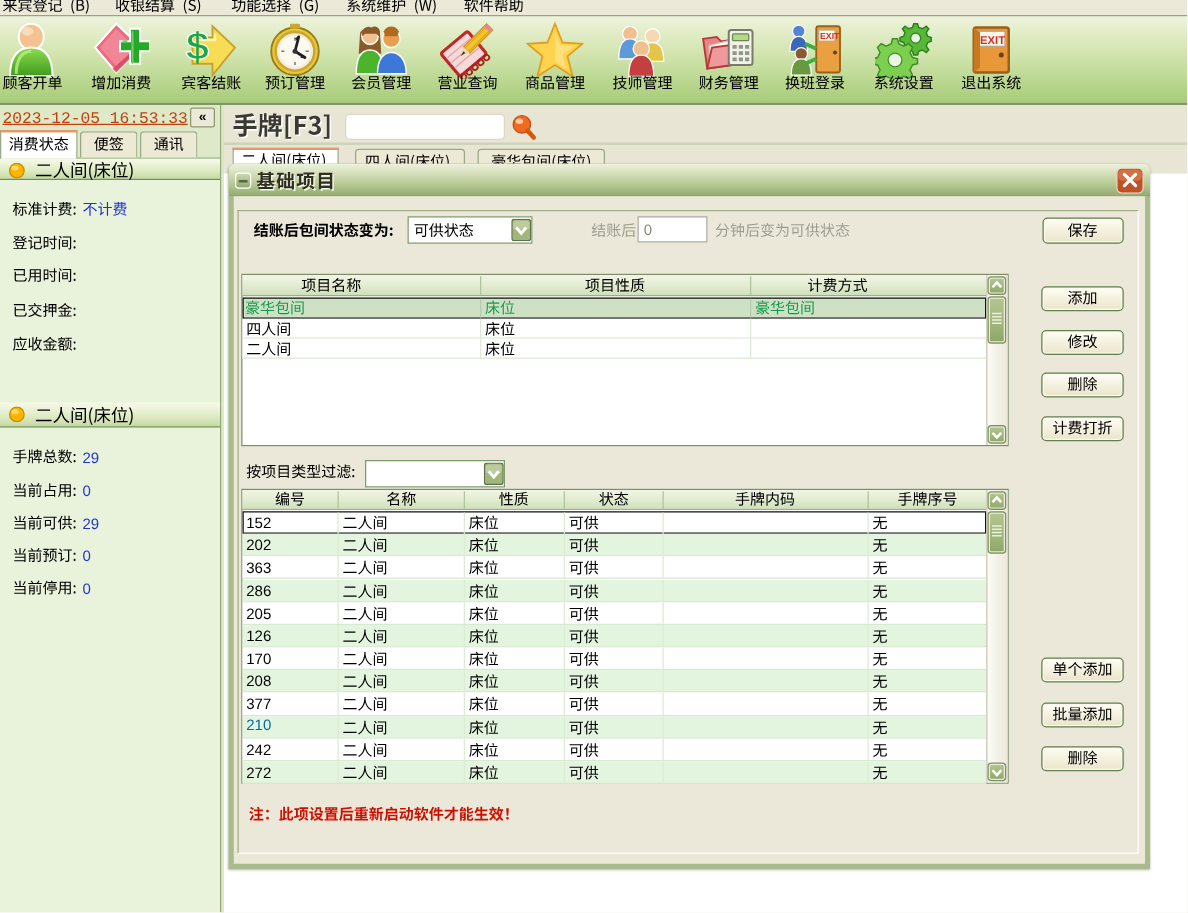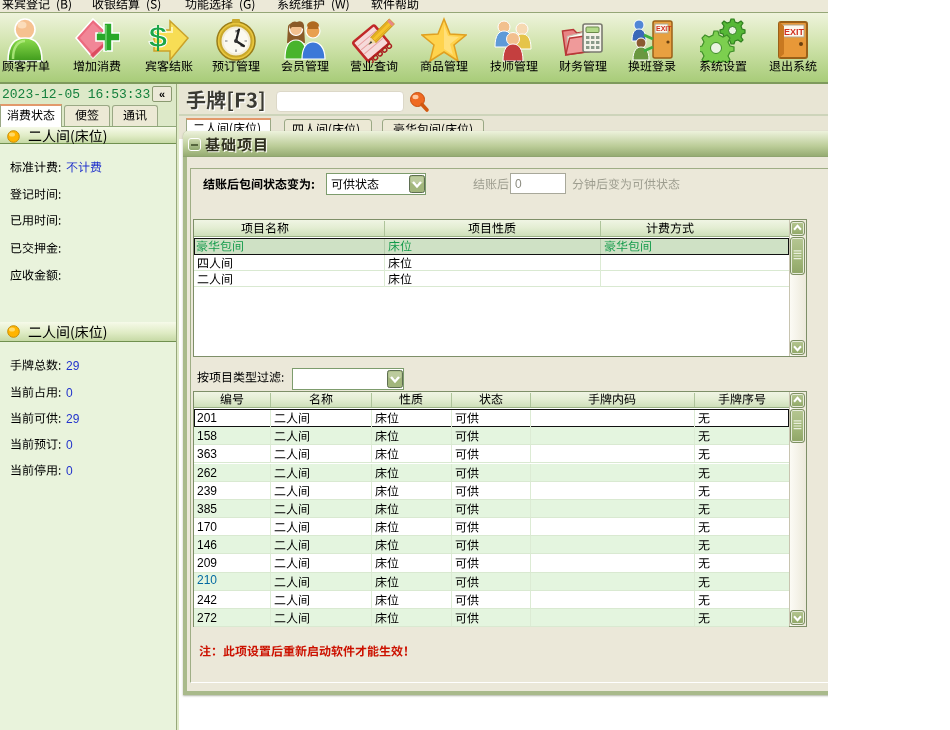--- a/index.html
+++ b/index.html
@@ -1,15 +1,15 @@
 <!DOCTYPE html>
 <html><head><meta charset="utf-8"><title>ui</title><style>
 *{margin:0;padding:0;box-sizing:border-box}
 html,body{width:950px;height:730px;background:#fff;overflow:hidden;font-family:"Liberation Sans",sans-serif}
-#p{position:relative;width:828px;height:730px;overflow:hidden;background:#fff}
+#p{position:relative;width:950px;height:730px;overflow:hidden;background:#fff}
 .a{position:absolute}
 .tx{position:absolute;overflow:visible}
 .btn{position:absolute;background:linear-gradient(#fffef6,#f2eeda 60%,#e9e4cb);border:1px solid #61804d;border-radius:4px;box-shadow:inset 0 0 0 1px #fcfaf0}
 .sbtn{position:absolute;width:15px;background:linear-gradient(#b5c692,#9cb274 70%,#8fa567);border:1px solid #7e9063;border-radius:3px;box-shadow:inset 0 0 0 1px #e7ecdb}
 </style></head><body>
 <div id="p">
     <svg style="position:absolute;width:0;height:0" aria-hidden="true">
       <defs>
         <path id="r6765" d="M189 157C183 142 172 120 164 107L180 102C188 114 200 134 208 151ZM46 150C56 135 66 115 69 102L87 109C83 122 73 142 63 156ZM115 210V180H26V162H115V99H14V81H102C79 50 42 21 8 6C13 3 19 -4 22 -9C55 8 91 38 115 70V-20H135V71C159 38 195 7 228 -10C232 -5 238 2 242 6C208 21 171 50 148 81H236V99H135V162H226V180H135V210Z"></path>
         <path id="r5bbe" d="M80 29C63 17 36 4 13 -5C17 -8 25 -16 28 -20C50 -10 79 6 99 21ZM150 17C173 6 206 -10 222 -20L232 -4C215 5 182 20 159 31ZM106 206C111 200 116 192 119 185H20V132H39V167H211V132H231V185H143C139 192 132 203 126 211ZM16 52V36H234V52H176V88H218V104H73V124C118 127 166 133 201 141L190 156C157 148 102 142 54 138V52ZM73 88H157V52H73Z"></path>
@@ -456,21 +456,21 @@
       <circle cx="31" cy="27" r="2" fill="#6a4010"></circle>
     </svg>
     <svg class="tx" style="left:769.0px;top:60.0px;width:50.0px;height:15.0px" viewBox="0 0 50.0 15.0">
       <g transform="translate(0.0,10.6) scale(0.04800,-0.04800)" fill="#000">
         <use href="#r9000"></use>
         <use href="#r51fa" x="250"></use>
         <use href="#r7cfb" x="500"></use>
         <use href="#r7edf" x="750"></use>
       </g>
     </svg>
-    <div class="a" style="left:2px;top:87px;width:160px;height:15px;font:13px 'Liberation Mono',monospace;color:#15803d;">2023-12-05 16:53:33</div>
+    <div class="a" style="left:2px;top:87px;width:160px;height:15px;font:13px 'Liberation Mono',monospace;color:#c2410c;text-decoration:underline;">2023-12-05 16:53:33</div>
     <div class="a" style="left:152px;top:86px;width:20px;height:16px;background:#ece9d8;border:1px solid #8a9a70;border-radius:2px;font:bold 11px 'Liberation Sans';text-align:center;line-height:14px">«</div>
     <div class="a" style="left:0;top:104px;width:62px;height:23px;background:#fff;border:1px solid #9aa885;border-bottom:none;border-top:2px solid #e2996c;z-index:2"></div>
     <div class="a" style="left:64px;top:105px;width:46px;height:21px;background:#ece9d5;border:1px solid #9aa885;border-bottom:none;border-radius:3px 3px 0 0"></div>
     <div class="a" style="left:112px;top:105px;width:46px;height:21px;background:#ece9d5;border:1px solid #9aa885;border-bottom:none;border-radius:3px 3px 0 0"></div>
     <svg class="tx" style="left:7.0px;top:109.0px;width:50.0px;height:15.0px;z-index:3" viewBox="0 0 50.0 15.0">
       <g transform="translate(0.0,10.6) scale(0.04800,-0.04800)" fill="#000">
         <use href="#r6d88"></use>
         <use href="#r8d39" x="250"></use>
         <use href="#r72b6" x="500"></use>
         <use href="#r6001" x="750"></use>
@@ -961,21 +961,21 @@
         <use href="#r5e8f" x="500"></use>
         <use href="#r53f7" x="750"></use>
       </g>
     </svg>
     <div class="a" style="left:194px;top:409.0px;width:595px;height:18.2px;background:#fff;border:1px solid #111"></div>
     <div class="a" style="left:270px;top:410.0px;width:1px;height:17.2px;background:#dcebd4"></div>
     <div class="a" style="left:371px;top:410.0px;width:1px;height:17.2px;background:#dcebd4"></div>
     <div class="a" style="left:451px;top:410.0px;width:1px;height:17.2px;background:#dcebd4"></div>
     <div class="a" style="left:530px;top:410.0px;width:1px;height:17.2px;background:#dcebd4"></div>
     <div class="a" style="left:694px;top:410.0px;width:1px;height:17.2px;background:#dcebd4"></div>
-    <div class="a" style="left:197px;top:411.0px;font:12px 'Liberation Sans';color:#000">201</div>
+    <div class="a" style="left:197px;top:411.0px;font:12px 'Liberation Sans';color:#000">152</div>
     <svg class="tx" style="left:274.0px;top:412.0px;width:38.0px;height:15.0px" viewBox="0 0 38.0 15.0">
       <g transform="translate(0.0,10.6) scale(0.04800,-0.04800)" fill="#000">
         <use href="#r4e8c"></use>
         <use href="#r4eba" x="250"></use>
         <use href="#r95f4" x="500"></use>
       </g>
     </svg>
     <svg class="tx" style="left:375.0px;top:412.0px;width:26.0px;height:15.0px" viewBox="0 0 26.0 15.0">
       <g transform="translate(0.0,10.6) scale(0.04800,-0.04800)" fill="#000">
         <use href="#r5e8a"></use>
@@ -992,21 +992,21 @@
       <g transform="translate(0.0,10.6) scale(0.04800,-0.04800)" fill="#000">
         <use href="#r65e0"></use>
       </g>
     </svg>
     <div class="a" style="left:194px;top:427.2px;width:595px;height:18.2px;background:#e4f5df;border-bottom:1px solid #d9e9d1"></div>
     <div class="a" style="left:270px;top:427.2px;width:1px;height:17.2px;background:#dcebd4"></div>
     <div class="a" style="left:371px;top:427.2px;width:1px;height:17.2px;background:#dcebd4"></div>
     <div class="a" style="left:451px;top:427.2px;width:1px;height:17.2px;background:#dcebd4"></div>
     <div class="a" style="left:530px;top:427.2px;width:1px;height:17.2px;background:#dcebd4"></div>
     <div class="a" style="left:694px;top:427.2px;width:1px;height:17.2px;background:#dcebd4"></div>
-    <div class="a" style="left:197px;top:429.2px;font:12px 'Liberation Sans';color:#000">158</div>
+    <div class="a" style="left:197px;top:429.2px;font:12px 'Liberation Sans';color:#000">202</div>
     <svg class="tx" style="left:274.0px;top:430.2px;width:38.0px;height:15.0px" viewBox="0 0 38.0 15.0">
       <g transform="translate(0.0,10.6) scale(0.04800,-0.04800)" fill="#000">
         <use href="#r4e8c"></use>
         <use href="#r4eba" x="250"></use>
         <use href="#r95f4" x="500"></use>
       </g>
     </svg>
     <svg class="tx" style="left:375.0px;top:430.2px;width:26.0px;height:15.0px" viewBox="0 0 26.0 15.0">
       <g transform="translate(0.0,10.6) scale(0.04800,-0.04800)" fill="#000">
         <use href="#r5e8a"></use>
@@ -1054,21 +1054,21 @@
       <g transform="translate(0.0,10.6) scale(0.04800,-0.04800)" fill="#000">
         <use href="#r65e0"></use>
       </g>
     </svg>
     <div class="a" style="left:194px;top:463.5px;width:595px;height:18.2px;background:#e4f5df;border-bottom:1px solid #d9e9d1"></div>
     <div class="a" style="left:270px;top:463.5px;width:1px;height:17.2px;background:#dcebd4"></div>
     <div class="a" style="left:371px;top:463.5px;width:1px;height:17.2px;background:#dcebd4"></div>
     <div class="a" style="left:451px;top:463.5px;width:1px;height:17.2px;background:#dcebd4"></div>
     <div class="a" style="left:530px;top:463.5px;width:1px;height:17.2px;background:#dcebd4"></div>
     <div class="a" style="left:694px;top:463.5px;width:1px;height:17.2px;background:#dcebd4"></div>
-    <div class="a" style="left:197px;top:465.5px;font:12px 'Liberation Sans';color:#000">262</div>
+    <div class="a" style="left:197px;top:465.5px;font:12px 'Liberation Sans';color:#000">286</div>
     <svg class="tx" style="left:274.0px;top:466.5px;width:38.0px;height:15.0px" viewBox="0 0 38.0 15.0">
       <g transform="translate(0.0,10.6) scale(0.04800,-0.04800)" fill="#000">
         <use href="#r4e8c"></use>
         <use href="#r4eba" x="250"></use>
         <use href="#r95f4" x="500"></use>
       </g>
     </svg>
     <svg class="tx" style="left:375.0px;top:466.5px;width:26.0px;height:15.0px" viewBox="0 0 26.0 15.0">
       <g transform="translate(0.0,10.6) scale(0.04800,-0.04800)" fill="#000">
         <use href="#r5e8a"></use>
@@ -1085,21 +1085,21 @@
       <g transform="translate(0.0,10.6) scale(0.04800,-0.04800)" fill="#000">
         <use href="#r65e0"></use>
       </g>
     </svg>
     <div class="a" style="left:194px;top:481.7px;width:595px;height:18.2px;background:#fff;border-bottom:1px solid #d9e9d1"></div>
     <div class="a" style="left:270px;top:481.7px;width:1px;height:17.2px;background:#dcebd4"></div>
     <div class="a" style="left:371px;top:481.7px;width:1px;height:17.2px;background:#dcebd4"></div>
     <div class="a" style="left:451px;top:481.7px;width:1px;height:17.2px;background:#dcebd4"></div>
     <div class="a" style="left:530px;top:481.7px;width:1px;height:17.2px;background:#dcebd4"></div>
     <div class="a" style="left:694px;top:481.7px;width:1px;height:17.2px;background:#dcebd4"></div>
-    <div class="a" style="left:197px;top:483.7px;font:12px 'Liberation Sans';color:#000">239</div>
+    <div class="a" style="left:197px;top:483.7px;font:12px 'Liberation Sans';color:#000">205</div>
     <svg class="tx" style="left:274.0px;top:484.7px;width:38.0px;height:15.0px" viewBox="0 0 38.0 15.0">
       <g transform="translate(0.0,10.6) scale(0.04800,-0.04800)" fill="#000">
         <use href="#r4e8c"></use>
         <use href="#r4eba" x="250"></use>
         <use href="#r95f4" x="500"></use>
       </g>
     </svg>
     <svg class="tx" style="left:375.0px;top:484.7px;width:26.0px;height:15.0px" viewBox="0 0 26.0 15.0">
       <g transform="translate(0.0,10.6) scale(0.04800,-0.04800)" fill="#000">
         <use href="#r5e8a"></use>
@@ -1116,21 +1116,21 @@
       <g transform="translate(0.0,10.6) scale(0.04800,-0.04800)" fill="#000">
         <use href="#r65e0"></use>
       </g>
     </svg>
     <div class="a" style="left:194px;top:499.9px;width:595px;height:18.2px;background:#e4f5df;border-bottom:1px solid #d9e9d1"></div>
     <div class="a" style="left:270px;top:499.9px;width:1px;height:17.2px;background:#dcebd4"></div>
     <div class="a" style="left:371px;top:499.9px;width:1px;height:17.2px;background:#dcebd4"></div>
     <div class="a" style="left:451px;top:499.9px;width:1px;height:17.2px;background:#dcebd4"></div>
     <div class="a" style="left:530px;top:499.9px;width:1px;height:17.2px;background:#dcebd4"></div>
     <div class="a" style="left:694px;top:499.9px;width:1px;height:17.2px;background:#dcebd4"></div>
-    <div class="a" style="left:197px;top:501.9px;font:12px 'Liberation Sans';color:#000">385</div>
+    <div class="a" style="left:197px;top:501.9px;font:12px 'Liberation Sans';color:#000">126</div>
     <svg class="tx" style="left:274.0px;top:502.9px;width:38.0px;height:15.0px" viewBox="0 0 38.0 15.0">
       <g transform="translate(0.0,10.6) scale(0.04800,-0.04800)" fill="#000">
         <use href="#r4e8c"></use>
         <use href="#r4eba" x="250"></use>
         <use href="#r95f4" x="500"></use>
       </g>
     </svg>
     <svg class="tx" style="left:375.0px;top:502.9px;width:26.0px;height:15.0px" viewBox="0 0 26.0 15.0">
       <g transform="translate(0.0,10.6) scale(0.04800,-0.04800)" fill="#000">
         <use href="#r5e8a"></use>
@@ -1178,21 +1178,21 @@
       <g transform="translate(0.0,10.6) scale(0.04800,-0.04800)" fill="#000">
         <use href="#r65e0"></use>
       </g>
     </svg>
     <div class="a" style="left:194px;top:536.2px;width:595px;height:18.2px;background:#e4f5df;border-bottom:1px solid #d9e9d1"></div>
     <div class="a" style="left:270px;top:536.2px;width:1px;height:17.2px;background:#dcebd4"></div>
     <div class="a" style="left:371px;top:536.2px;width:1px;height:17.2px;background:#dcebd4"></div>
     <div class="a" style="left:451px;top:536.2px;width:1px;height:17.2px;background:#dcebd4"></div>
     <div class="a" style="left:530px;top:536.2px;width:1px;height:17.2px;background:#dcebd4"></div>
     <div class="a" style="left:694px;top:536.2px;width:1px;height:17.2px;background:#dcebd4"></div>
-    <div class="a" style="left:197px;top:538.2px;font:12px 'Liberation Sans';color:#000">146</div>
+    <div class="a" style="left:197px;top:538.2px;font:12px 'Liberation Sans';color:#000">208</div>
     <svg class="tx" style="left:274.0px;top:539.2px;width:38.0px;height:15.0px" viewBox="0 0 38.0 15.0">
       <g transform="translate(0.0,10.6) scale(0.04800,-0.04800)" fill="#000">
         <use href="#r4e8c"></use>
         <use href="#r4eba" x="250"></use>
         <use href="#r95f4" x="500"></use>
       </g>
     </svg>
     <svg class="tx" style="left:375.0px;top:539.2px;width:26.0px;height:15.0px" viewBox="0 0 26.0 15.0">
       <g transform="translate(0.0,10.6) scale(0.04800,-0.04800)" fill="#000">
         <use href="#r5e8a"></use>
@@ -1209,21 +1209,21 @@
       <g transform="translate(0.0,10.6) scale(0.04800,-0.04800)" fill="#000">
         <use href="#r65e0"></use>
       </g>
     </svg>
     <div class="a" style="left:194px;top:554.4px;width:595px;height:18.2px;background:#fff;border-bottom:1px solid #d9e9d1"></div>
     <div class="a" style="left:270px;top:554.4px;width:1px;height:17.2px;background:#dcebd4"></div>
     <div class="a" style="left:371px;top:554.4px;width:1px;height:17.2px;background:#dcebd4"></div>
     <div class="a" style="left:451px;top:554.4px;width:1px;height:17.2px;background:#dcebd4"></div>
     <div class="a" style="left:530px;top:554.4px;width:1px;height:17.2px;background:#dcebd4"></div>
     <div class="a" style="left:694px;top:554.4px;width:1px;height:17.2px;background:#dcebd4"></div>
-    <div class="a" style="left:197px;top:556.4px;font:12px 'Liberation Sans';color:#000">209</div>
+    <div class="a" style="left:197px;top:556.4px;font:12px 'Liberation Sans';color:#000">377</div>
     <svg class="tx" style="left:274.0px;top:557.4px;width:38.0px;height:15.0px" viewBox="0 0 38.0 15.0">
       <g transform="translate(0.0,10.6) scale(0.04800,-0.04800)" fill="#000">
         <use href="#r4e8c"></use>
         <use href="#r4eba" x="250"></use>
         <use href="#r95f4" x="500"></use>
       </g>
     </svg>
     <svg class="tx" style="left:375.0px;top:557.4px;width:26.0px;height:15.0px" viewBox="0 0 26.0 15.0">
       <g transform="translate(0.0,10.6) scale(0.04800,-0.04800)" fill="#000">
         <use href="#r5e8a"></use>

